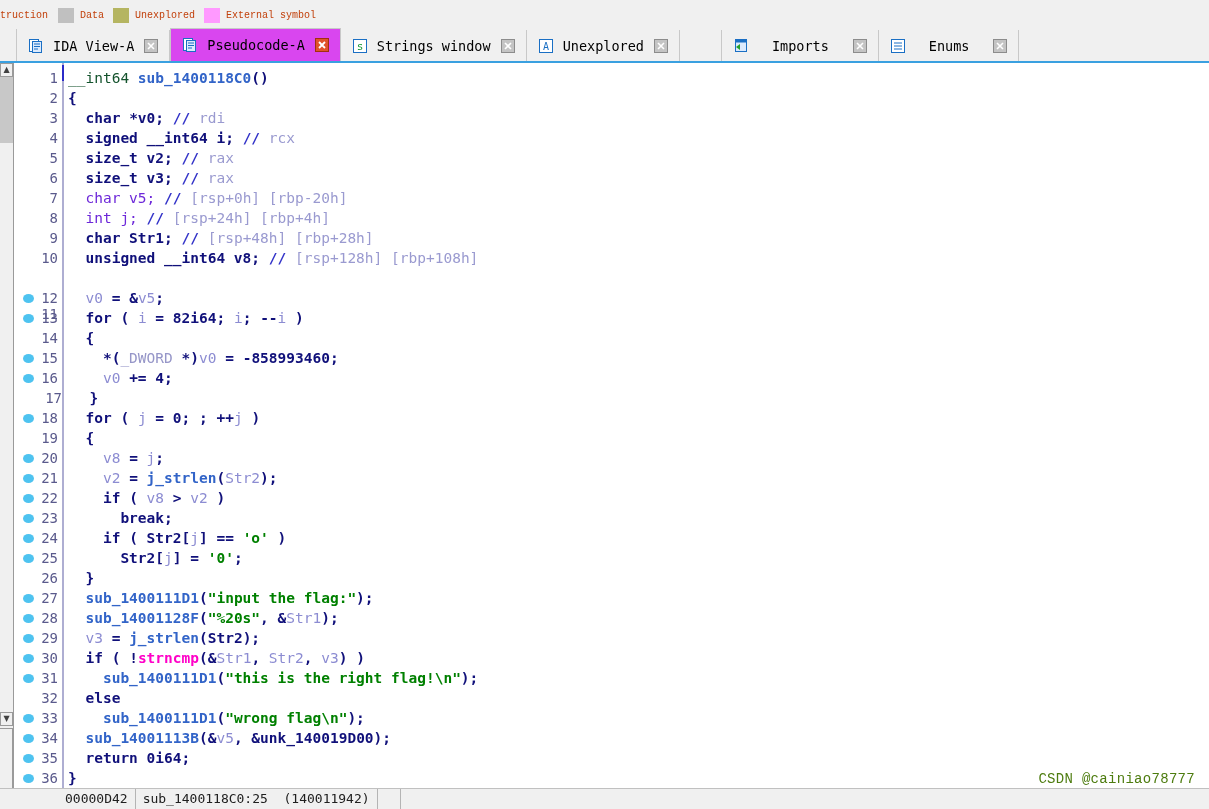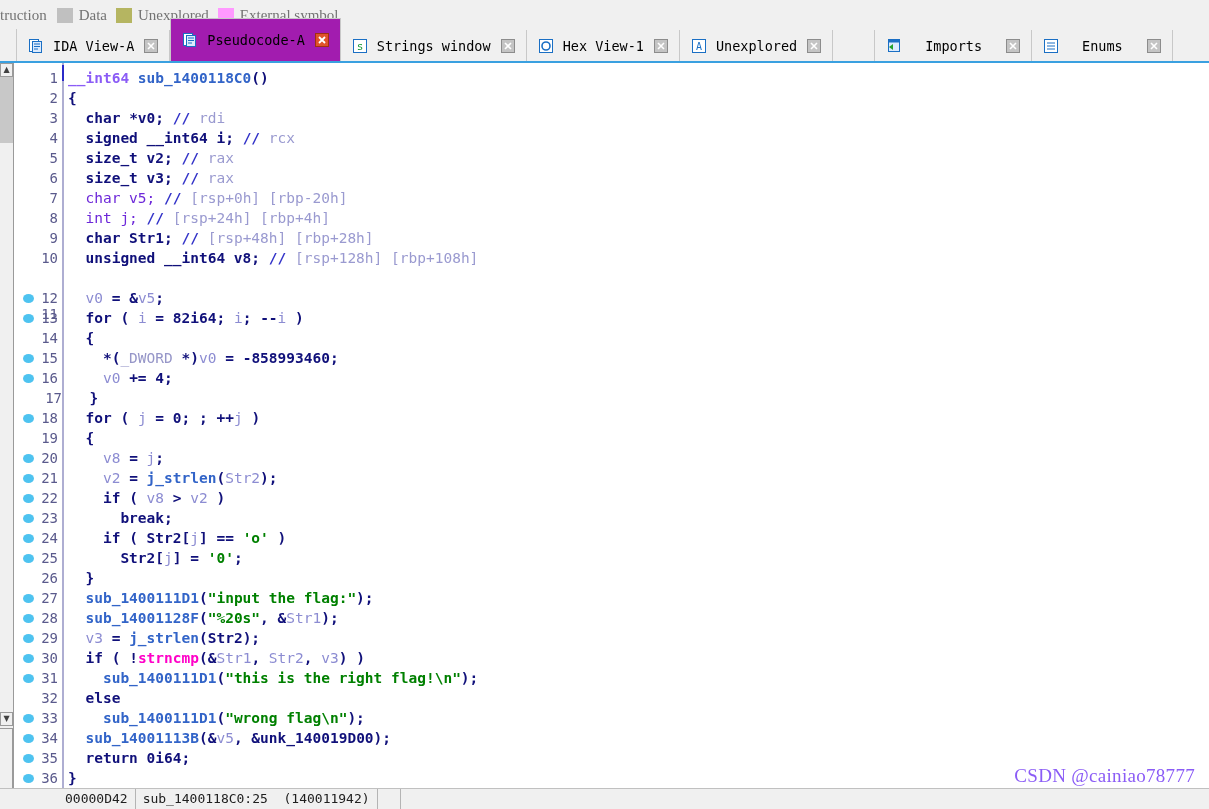--- a/index.html
+++ b/index.html
@@ -31,23 +31,23 @@
     display: flex;
     align-items: center;
     height: 30px;
   }
   .legend-swatch {
     width: 16px; height: 15px;
     display: inline-block;
     margin-right: 6px;
   }
   .legend-label {
-    font-family: Liberation Serif, serif;
-    font-size: 15px;
-    color: #737373;
+    font-family: Liberation Mono, monospace;
+    font-size: 10px;
+    color: #c2410c;
     letter-spacing: 0px;
     white-space: pre;
     margin-right: 9px;
   }
   .legend-label.clipped { margin-right: 10px; }
 
   
   .tab-bar {
     position: absolute;
     left: 0; top: 30px;
@@ -68,22 +68,22 @@
     display: flex;
     align-items: center;
     padding: 0 11px 0 11px;
     background: #f0f0f0;
     border-right: 1px solid #c8c8c8;
     box-sizing: border-box;
     position: relative;
     cursor: default;
   }
   .tab.active {
-    background: #a21caf;
-    height: 43px;
+    background: #d946ef;
+    height: 33px;
     border-right: 1px solid #c8c8c8;
     border-left: 1px solid #c8c8c8;
     border-top: 1px solid #c8c8c8;
     z-index: 3;
   }
   .tab-icon {
     width: 16px; height: 16px;
     margin-right: 9px;
     flex: 0 0 auto;
     display: block;
@@ -204,21 +204,21 @@
   }
   .focus-caret {
     position: absolute;
     left: 62px; top: 2px;
     width: 2px; height: 16px;
     background: #2b2bc8;
   }
 
   
   .kw   { color: #10107a; font-weight: bold; }
-  .typ  { color: #8b5cf6; font-weight: bold; }
+  .typ  { color: #14532d; font-weight: normal; }
   .var  { color: #8c8cd2; }
   .fn   { color: #3264c8; font-weight: bold; }
   .str  { color: #008000; font-weight: bold; }
   .num  { color: #10107a; font-weight: bold; }
   .cmt  { color: #3232c8; font-weight: bold; }
   .cmt2 { color: #9a9ad0; }
   .gry  { color: #6d28d9; }
   .mag  { color: #ff00c8; font-weight: bold; }
   .pnc  { color: #10107a; font-weight: bold; }
   .dim  { color: #9696c8; }
@@ -245,23 +245,23 @@
     border-right: 1px solid #b4b4b4;
     white-space: pre;
   }
   .status-cell.empty { width: 22px; padding: 0; }
 
   
   .watermark {
     position: absolute;
     right: 14px;
     bottom: 22px;
-    font-family: Liberation Serif, serif;
-    font-size: 19px;
-    color: #8b5cf6;
+    font-family: Liberation Mono, monospace;
+    font-size: 14px;
+    color: #4d7c0f;
     letter-spacing: 0.3px;
     white-space: pre;
     pointer-events: none;
   }
 </style>
 </head>
 <body>
 
 <div id="app">
 
@@ -321,31 +321,20 @@
         <rect x="1.5" y="1.5" width="13" height="13" fill="#ffffff" stroke="#1a6fc4"></rect>
         <text x="8" y="12" font-size="11" font-family="DejaVu Sans Mono, monospace" fill="#1a9a3a" text-anchor="middle">s</text>
       </svg>
       <span class="tab-label">Strings window</span>
       <svg class="tab-close" viewBox="0 0 14 14">
         <rect x="0.5" y="0.5" width="13" height="13" fill="#c4c4c4" stroke="#8c8c8c"></rect>
         <path d="M4 4 L10 10 M10 4 L4 10" stroke="#ffffff" stroke-width="1.6"></path>
       </svg>
     </div>
 
-    <div class="tab">
-      <svg class="tab-icon" viewBox="0 0 16 16">
-        <rect x="1.5" y="1.5" width="13" height="13" fill="#ffffff" stroke="#1a6fc4"></rect>
-        <circle cx="8" cy="8" r="4" fill="none" stroke="#1a6fc4" stroke-width="1.6"></circle>
-      </svg>
-      <span class="tab-label">Hex View-1</span>
-      <svg class="tab-close" viewBox="0 0 14 14">
-        <rect x="0.5" y="0.5" width="13" height="13" fill="#c4c4c4" stroke="#8c8c8c"></rect>
-        <path d="M4 4 L10 10 M10 4 L4 10" stroke="#ffffff" stroke-width="1.6"></path>
-      </svg>
-    </div>
 
     <div class="tab">
       <svg class="tab-icon" viewBox="0 0 16 16">
         <rect x="1.5" y="1.5" width="13" height="13" fill="#ffffff" stroke="#1a6fc4"></rect>
         <text x="8" y="12" font-size="10" font-family="DejaVu Sans Mono, monospace" fill="#1a6fc4" text-anchor="middle">A</text>
       </svg>
       <span class="tab-label">Unexplored</span>
       <svg class="tab-close" viewBox="0 0 14 14">
         <rect x="0.5" y="0.5" width="13" height="13" fill="#c4c4c4" stroke="#8c8c8c"></rect>
         <path d="M4 4 L10 10 M10 4 L4 10" stroke="#ffffff" stroke-width="1.6"></path>

